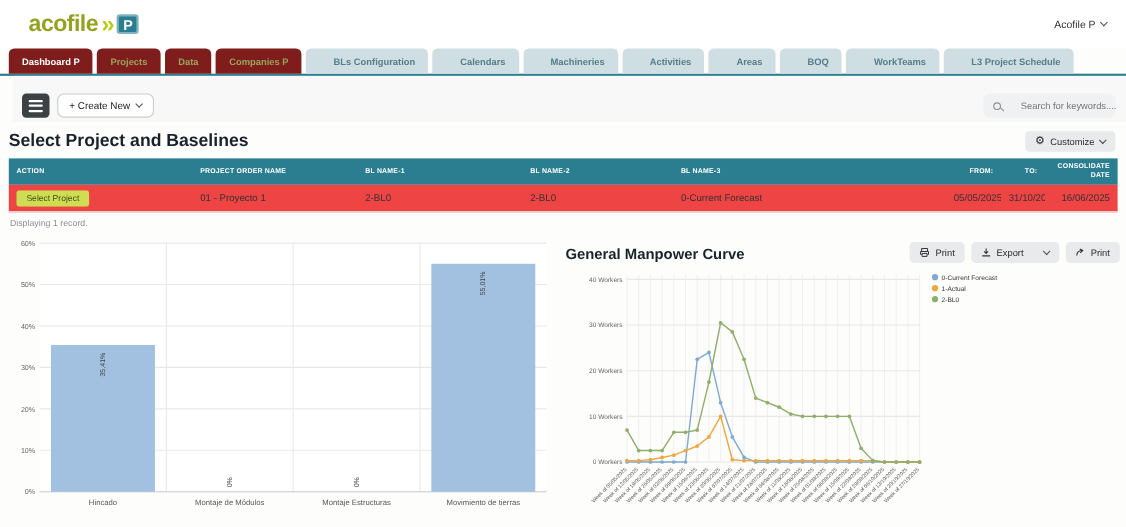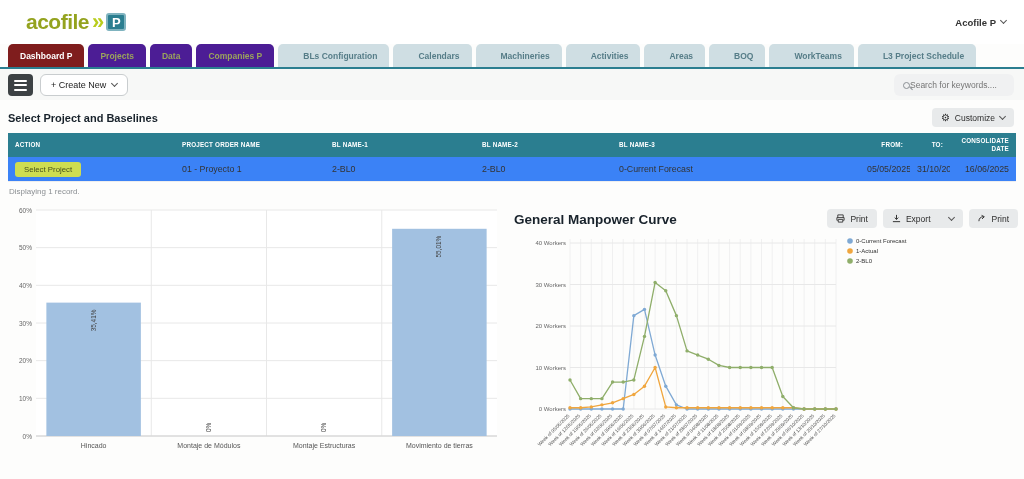--- a/index.html
+++ b/index.html
@@ -9,63 +9,63 @@
 
   
   .header { height:44px; background:#fff; display:flex; align-items:center;
     justify-content:space-between; padding:0 18px 0 26px; }
   .logo { display:flex; align-items:center; gap:1px; }
   .logo-text { font-size:21px; font-weight:bold; color:#94a31f; letter-spacing:-0.5px; }
   .logo-chev { font-size:22px; font-weight:bold; color:#b8cc1c; letter-spacing:-6px; margin-left:2px; line-height:18px;}
   .logo-box { margin-left:7px; background:#2b7e90; color:#fff; font-size:13px; font-weight:bold;
     width:20px; height:18px; border-radius:3px; display:flex; align-items:center; justify-content:center;
     border:2px solid #7fb3bf; }
-  .account { display:flex; align-items:center; gap:5px; font-size:9.5px; color:#333; cursor:pointer;font-weight:bold; }
+  .account { display:flex; align-items:center; gap:5px; font-size:9.5px; color:#333; cursor:pointer; }
   .chev { width:5px; height:5px; border-right:1.4px solid #555; border-bottom:1.4px solid #555;
     transform:rotate(45deg); margin-top:-3px; display:inline-block; }
 
   
   .tabbar { display:flex; gap:4px; padding:0 0 0 8px; border-bottom:2px solid #2b7e90; align-items:flex-end; }
   .tab { font-size:8.5px; font-weight:bold; padding:7px 12px 6px; border-radius:5px 5px 0 0;
     white-space:nowrap; cursor:pointer; }
   .tab.active { background:#7f1d1d; color:#fff; }
-  .tab.green  { background:#4c1d95; color:#9aa35c; }
+  .tab.green  { background:#7f1d1d; color:#9aa35c; }
   .tab.blue   { background:#cfdee3; color:#567d88;padding-left:25px; }
 
   
   .toolbar { display:flex; align-items:center; justify-content:space-between;
-    padding:5px 10px 4px 8px; background:#f7f8f7; }
+    padding:16px 10px 4px 8px; background:#f7f8f7;margin-left:12px; }
   .toolbar-left { display:flex; align-items:center; gap:7px; }
   .menu-btn { width:25px; height:22px; background:#3c4144; border-radius:4px; display:flex;
     flex-direction:column; justify-content:center; align-items:center; gap:2.5px; cursor:pointer; }
   .menu-btn span { width:13px; height:2px; background:#fff; border-radius:1px; }
   .create-btn { background:#fff; border:1px solid #c9cdcf; border-radius:6px; height:22px;
     display:flex; align-items:center; gap:6px; padding:0 10px; font-size:9px; color:#222; cursor:pointer; }
   .search-box { background:#f0f1f2; border-radius:6px; height:22px; width:120px; display:flex;
-    align-items:center; gap:0; padding:0 9px; }
+    align-items:center; gap:18px; padding:0 9px; }
   .search-box input { border:none; background:transparent; outline:none; font-size:8.5px;
     color:#555; width:90px; font-family:"Liberation Sans", sans-serif; }
   .mag { width:7px; height:7px; border:1.4px solid #8a8f94; border-radius:50%; position:relative; flex:none;}
   .mag:after { content:""; position:absolute; width:4px; height:1.4px; background:#8a8f94;
     transform:rotate(45deg); right:-3.5px; bottom:-1.5px; }
 
   
   .section-head { display:flex; align-items:center; justify-content:space-between; padding:8px 10px 6px 8px; }
-  .section-title { font-size:11px; font-weight:bold; color:#18222b; }
+  .section-title { font-size:16px; font-weight:bold; color:#18222b; }
   .pill-btn { background:#e8eaeb; border:none; border-radius:4px; height:19px; display:flex;
     align-items:center; gap:5px; padding:0 9px; font-size:8.5px; color:#2c2c2c; cursor:pointer;
     font-family:"Liberation Sans", sans-serif; }
   .gear { font-size:10px; line-height:10px; color:#2c2c2c; }
 
   
   .table { margin:0 8px; }
   .t-head { display:flex; background:#2b7e90; color:#fff; min-height:24px; align-items:center; }
   .t-head .cell { font-size:6.3px; font-weight:bold; letter-spacing:0.2px; padding:3px 7px;
     text-transform:uppercase; line-height:1.3; }
-  .t-row { display:flex; background:#3b82f6; border-bottom:1px solid #eee; height:25px; align-items:center; }
+  .t-row { display:flex; background:#ef4444; border-bottom:1px solid #eee; height:25px; align-items:center; }
   .t-row .cell { font-size:8.8px; color:#333; padding:0 7px; white-space:nowrap; }
   .cell { overflow:hidden; }
   .select-btn { background:#cedd51; color:#47511a; border:none; border-radius:3px; font-size:7.8px;
     padding:3px 9px; cursor:pointer; font-family:"Liberation Sans", sans-serif; }
   .records { font-size:8px; color:#8b8f93; padding:5px 9px 2px; }
 
   
   .charts { display:flex; padding:2px 6px 0 8px; gap:14px; }
   .bar-panel { width:492px; }
   .line-panel { width:504px; }

